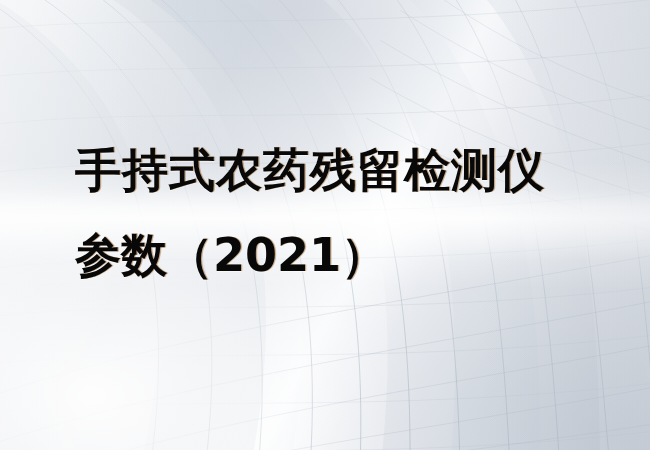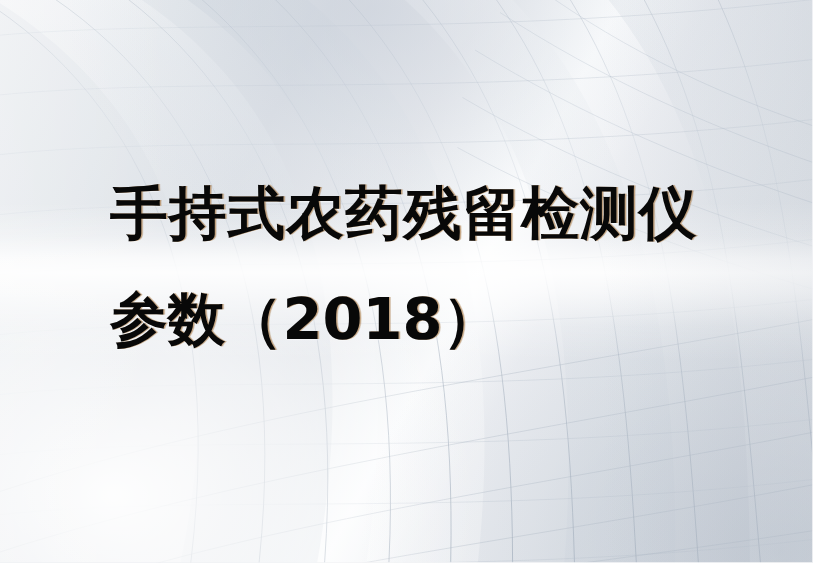--- a/index.html
+++ b/index.html
@@ -83,21 +83,21 @@
       linear-gradient(to right,
         rgba(255,255,255,0.18) 0%,
         rgba(255,255,255,0) 22%,
         rgba(255,255,255,0) 74%,
         rgba(160,170,184,0.14) 100%);
   }
 
   
   #title-block {
     position: absolute;
-    left: 88px;
+    left: 75px;
     top: 128px;
     width: 540px;
     z-index: 10;
   }
 
   .title-line {
     display: block;
     color: #080808;
     font-weight: 700;
     font-size: 46px;
@@ -190,16 +190,16 @@
     </g>
   </svg>
 
   <div class="bg-layer bg-glow-bl"></div>
   <div class="bg-layer bg-shade"></div>
   <div class="bg-layer bg-highlight"></div>
   <div class="bg-layer bg-vignette"></div>
 
   <div id="title-block">
     <span class="title-line title-line-1">手持式农药残留检测仪</span>
-    <span class="title-line title-line-2">参数（2018）</span>
+    <span class="title-line title-line-2">参数（2021）</span>
   </div>
 
 </div>
 
 </body></html>

